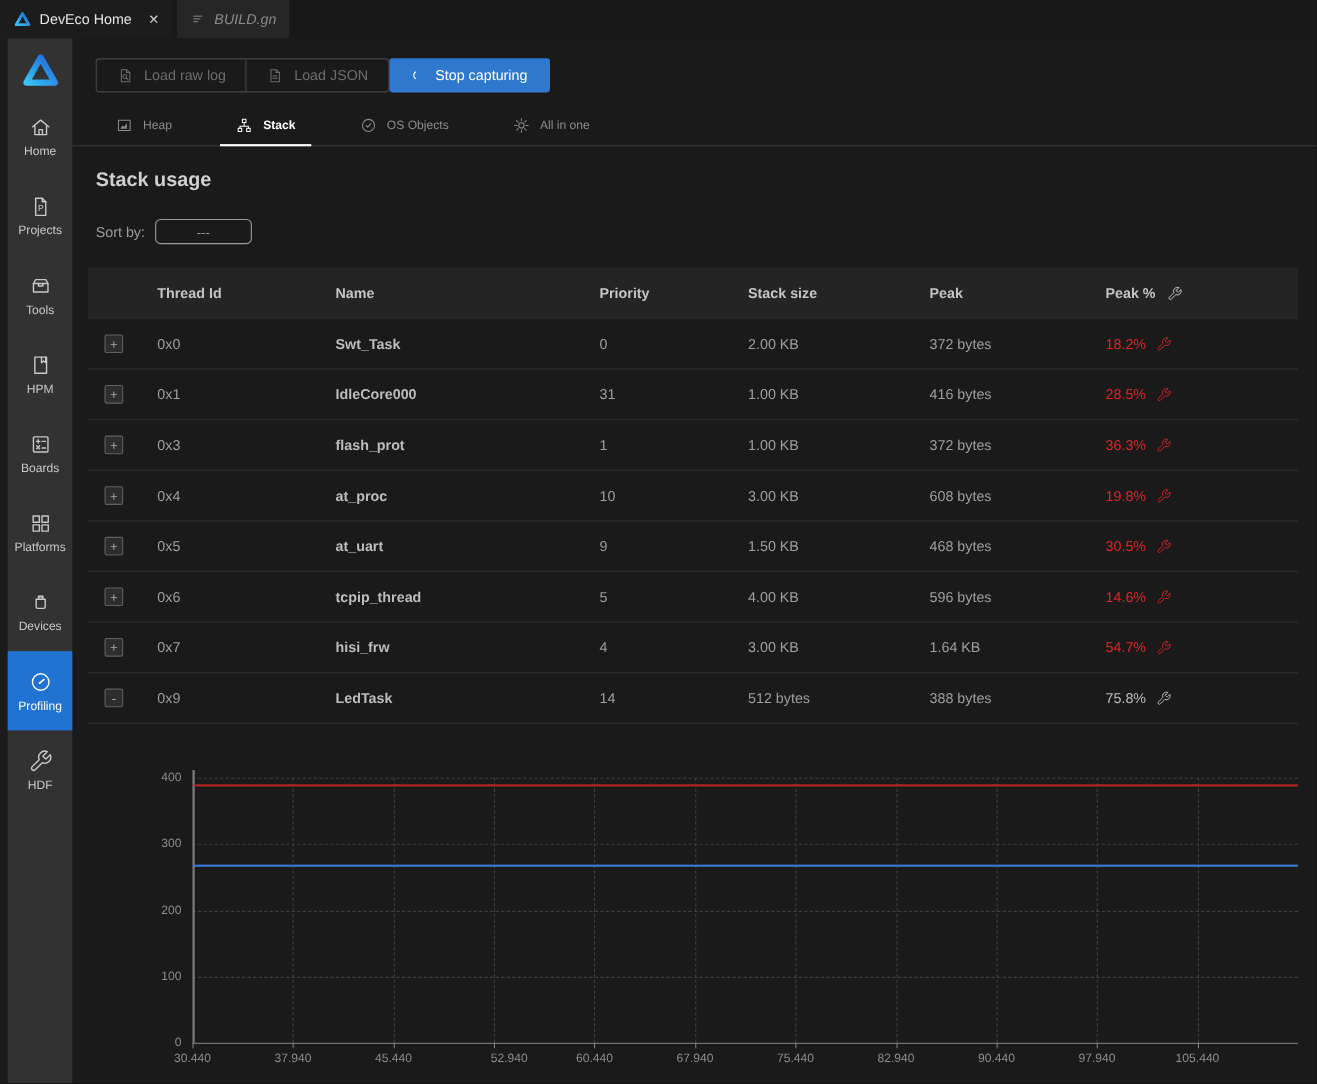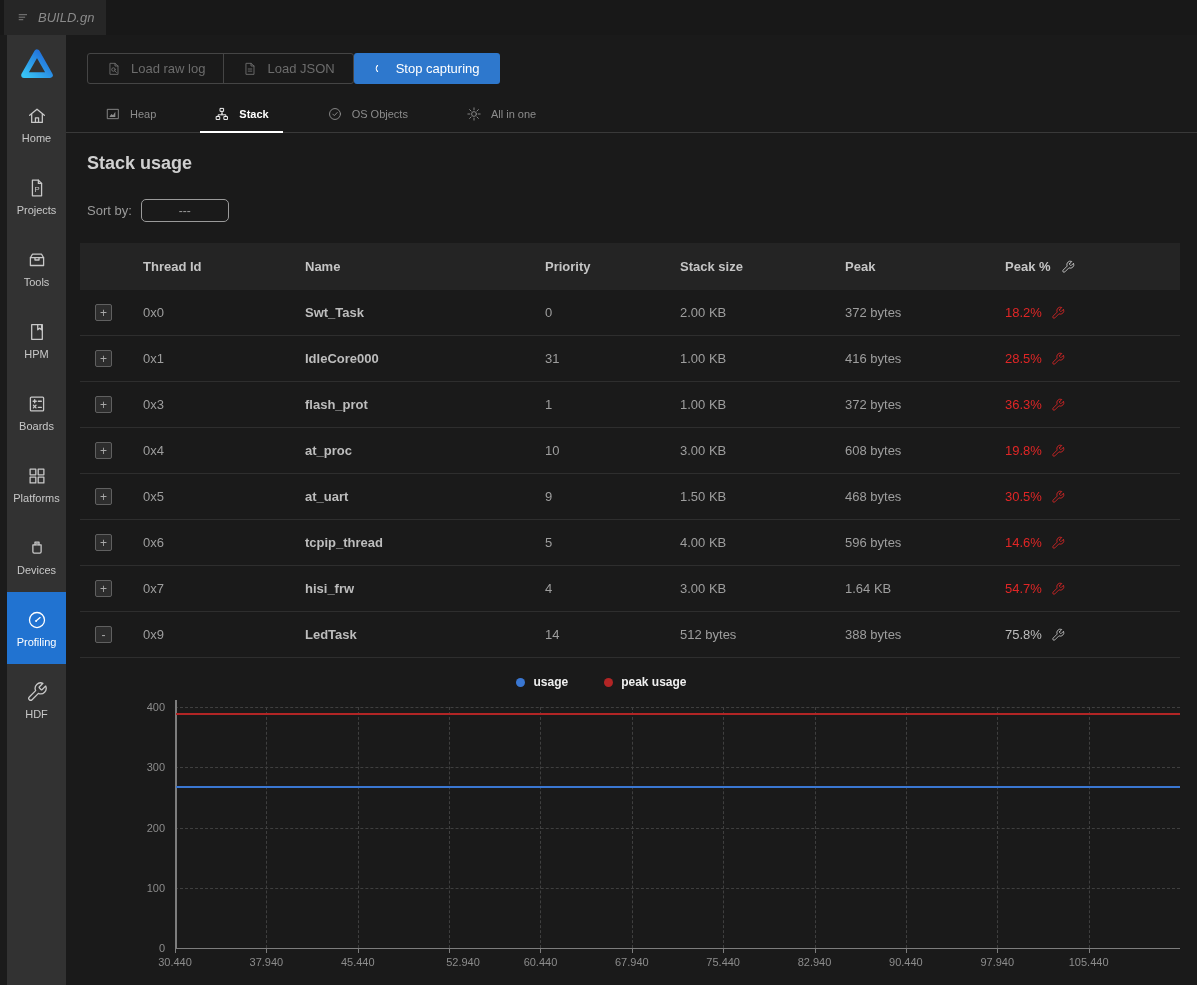--- a/index.html
+++ b/index.html
@@ -70,20 +70,35 @@
   #chart .axis-x{position:absolute;height:1px;background:#7d7d7d}
   #chart .tick{position:absolute;width:1px;height:5px;background:#7d7d7d}
   #chart .sline{position:absolute;height:2px}
 </style>
 </head>
 <body>
 
 <div id="root">
 
   <div class="tabbar">
+    <div class="etab active">
+      <span class="tab-ic" id="logo-tab">
+          <svg width="17" height="17" viewBox="0 0 24 24">
+            <defs>
+              <linearGradient id="lg1" x1="0" y1="1" x2="1" y2="0">
+                <stop offset="0" stop-color="#38c3f4"></stop>
+                <stop offset="1" stop-color="#1d62d8"></stop>
+              </linearGradient>
+            </defs>
+            <path d="M12 4.6 20.2 19H3.8z" fill="none" stroke="url(#lg1)" stroke-width="3.6" stroke-linejoin="round"></path>
+          </svg>
+        </span>
+      <span class="elab">DevEco Home</span>
+      <span class="close">✕</span>
+    </div>
     <div class="etab inactive">
       <span class="tab-ic" id="icon-gn">
           <svg width="15" height="15" viewBox="0 0 24 24" fill="none" stroke="currentColor" stroke-width="1.4" stroke-linecap="round" stroke-linejoin="round">
             <path d="M5 7.5h12M5 11.5h9M5 15.5h6"></path>
           </svg>
         </span>
       <span class="elab">BUILD.gn</span>
     </div>
   </div>
 
@@ -440,30 +455,20 @@
       <span class="wic" style="color: rgb(201, 201, 201);">
                 <svg width="14" height="14" viewBox="0 0 24 24" fill="none" stroke="currentColor" stroke-width="1.4" stroke-linecap="round" stroke-linejoin="round">
                   <path d="M14.7 6.3a1 1 0 0 0 0 1.4l1.6 1.6a1 1 0 0 0 1.4 0l3.77-3.77a6 6 0 0 1-7.94 7.94l-6.91 6.91a2.12 2.12 0 0 1-3-3l6.91-6.91a6 6 0 0 1 7.94-7.94l-3.76 3.76z"></path>
                 </svg>
               </span>
     </div>
   </div>
 </div>
     </div>
 
-    <div class="legend">
-      <div class="litem">
-        <span class="dot" style="background: rgb(58, 119, 210);"></span>
-        <span>usage</span>
-      </div>
-      <div class="litem">
-        <span class="dot" style="background: rgb(178, 37, 37);"></span>
-        <span>peak usage</span>
-      </div>
-    </div>
 
     <div id="chart">
         <div class="ylab" style="top:246px">0</div>
         <div class="gl-h" style="left:75px;top:191.75px;width:1005px"></div>
         <div class="ylab" style="top:185.75px">100</div>
         <div class="gl-h" style="left:75px;top:131.5px;width:1005px"></div>
         <div class="ylab" style="top:125.5px">200</div>
         <div class="gl-h" style="left:75px;top:71.25px;width:1005px"></div>
         <div class="ylab" style="top:65.25px">300</div>
         <div class="gl-h" style="left:75px;top:11px;width:1005px"></div>

